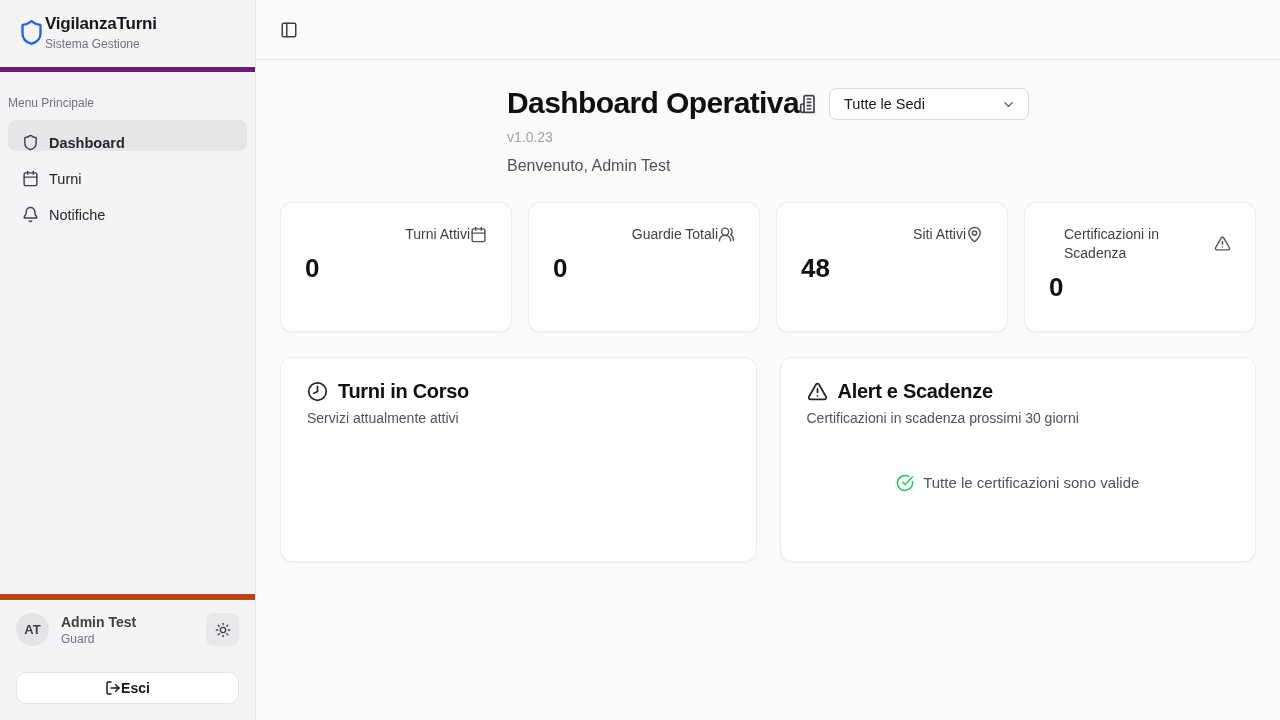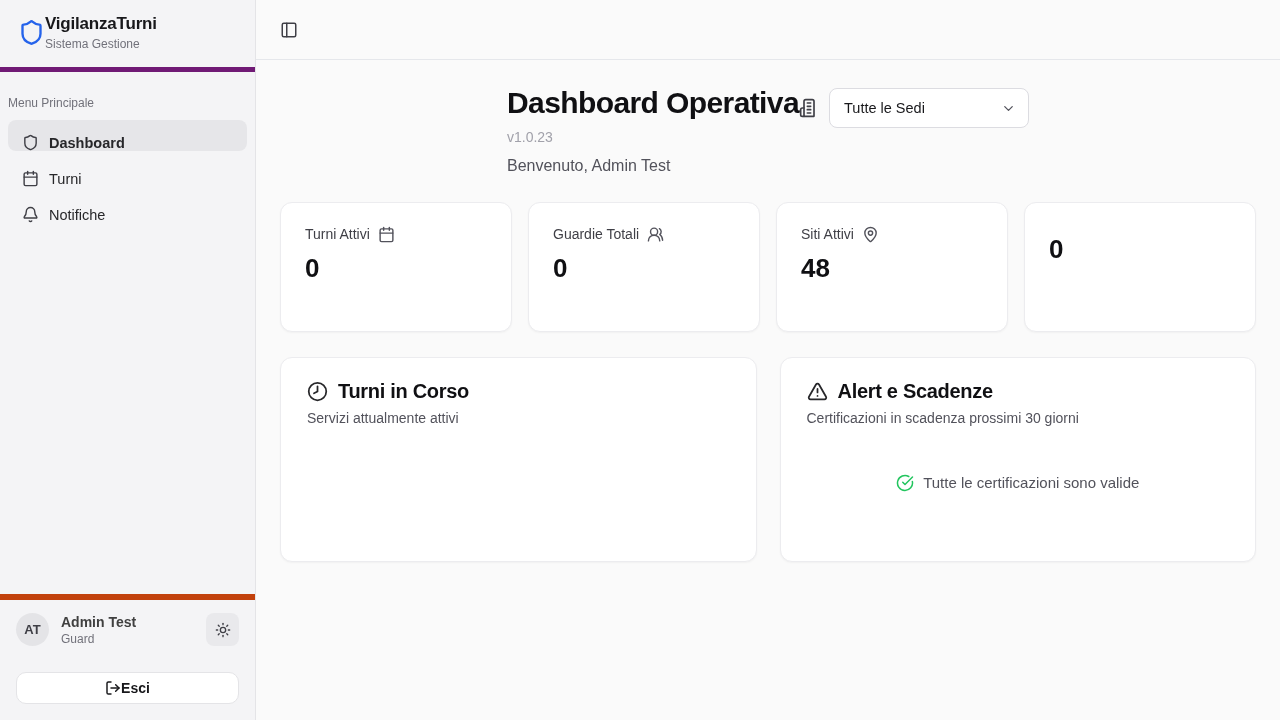--- a/index.html
+++ b/index.html
@@ -113,21 +113,21 @@
 
   .page-header { display: flex; justify-content: center; align-items: flex-start; }
   .page-title { font-size: 30px; font-weight: 700; letter-spacing: -0.6px; color: #101013; }
   .page-version { font-size: 14px; color: #a1a1aa; margin-top: 9px; }
   .page-welcome { font-size: 16px; color: #52525b; margin-top: 12px; }
 
   .header-right { display: flex; align-items: center; gap: 10px; margin-top: 2px; }
   .header-right .ico { color: #3f3f46; }
   .select {
     width: 200px;
-    height: 40px;
+    height: 32px;
     background: #fff;
     border: 1px solid #dcdce1;
     border-radius: 8px;
     display: flex;
     align-items: center;
     justify-content: space-between;
     padding: 0 12px 0 14px;
     font-size: 14.5px;
     color: #18181b;
     cursor: pointer;
@@ -141,21 +141,21 @@
     margin-top: 27px;
   }
   .stat-card {
     background: #fff;
     border: 1px solid #ececef;
     border-radius: 12px;
     box-shadow: 0 1px 2px rgba(0,0,0,0.04);
     height: 130px;
     padding: 22px 24px;
   }
-  .stat-top { display: flex; align-items: center; justify-content: flex-start; gap: 8px; }
+  .stat-top { display: flex; align-items: center; justify-content: flex-end; }
   .stat-label { font-size: 14px; color: #3f3f46; font-weight: 500; line-height: 1.35; }
   .stat-top .ico { color: #52525b; flex-shrink: 0; }
   .stat-value { font-size: 26px; font-weight: 700; color: #101013; margin-top: 9px; }
 
   .panels {
     display: grid;
     grid-template-columns: 1fr 1fr;
     gap: 23px;
     margin-top: 25px;
   }
@@ -349,20 +349,30 @@
             <svg width="17" height="17" viewBox="0 0 24 24" fill="none" stroke="currentColor" stroke-width="2" stroke-linecap="round" stroke-linejoin="round">
               <path d="M20 10c0 4.993-5.539 10.193-7.399 11.799a1 1 0 0 1-1.202 0C9.539 20.193 4 14.993 4 10a8 8 0 0 1 16 0"></path>
               <circle cx="12" cy="10" r="3"></circle>
             </svg>
           </span>
         </div>
         <div class="stat-value">48</div>
       </div>
 
       <div class="stat-card">
+        <div class="stat-top">
+          <span class="stat-label" style="max-width:150px;">Certificazioni in Scadenza</span>
+          <span class="ico">
+            <svg width="17" height="17" viewBox="0 0 24 24" fill="none" stroke="currentColor" stroke-width="2" stroke-linecap="round" stroke-linejoin="round">
+              <path d="m21.73 18-8-14a2 2 0 0 0-3.48 0l-8 14A2 2 0 0 0 4 21h16a2 2 0 0 0 1.73-3"></path>
+                <path d="M12 9v4"></path>
+                <path d="M12 17h.01"></path>
+            </svg>
+          </span>
+        </div>
         <div class="stat-value">0</div>
       </div>
     </div>
 
     <div class="panels">
       <div class="panel">
         <div class="panel-title-row">
           <span class="ico">
             <svg width="21" height="21" viewBox="0 0 24 24" fill="none" stroke="currentColor" stroke-width="2" stroke-linecap="round" stroke-linejoin="round">
               <circle cx="12" cy="12" r="10"></circle>

